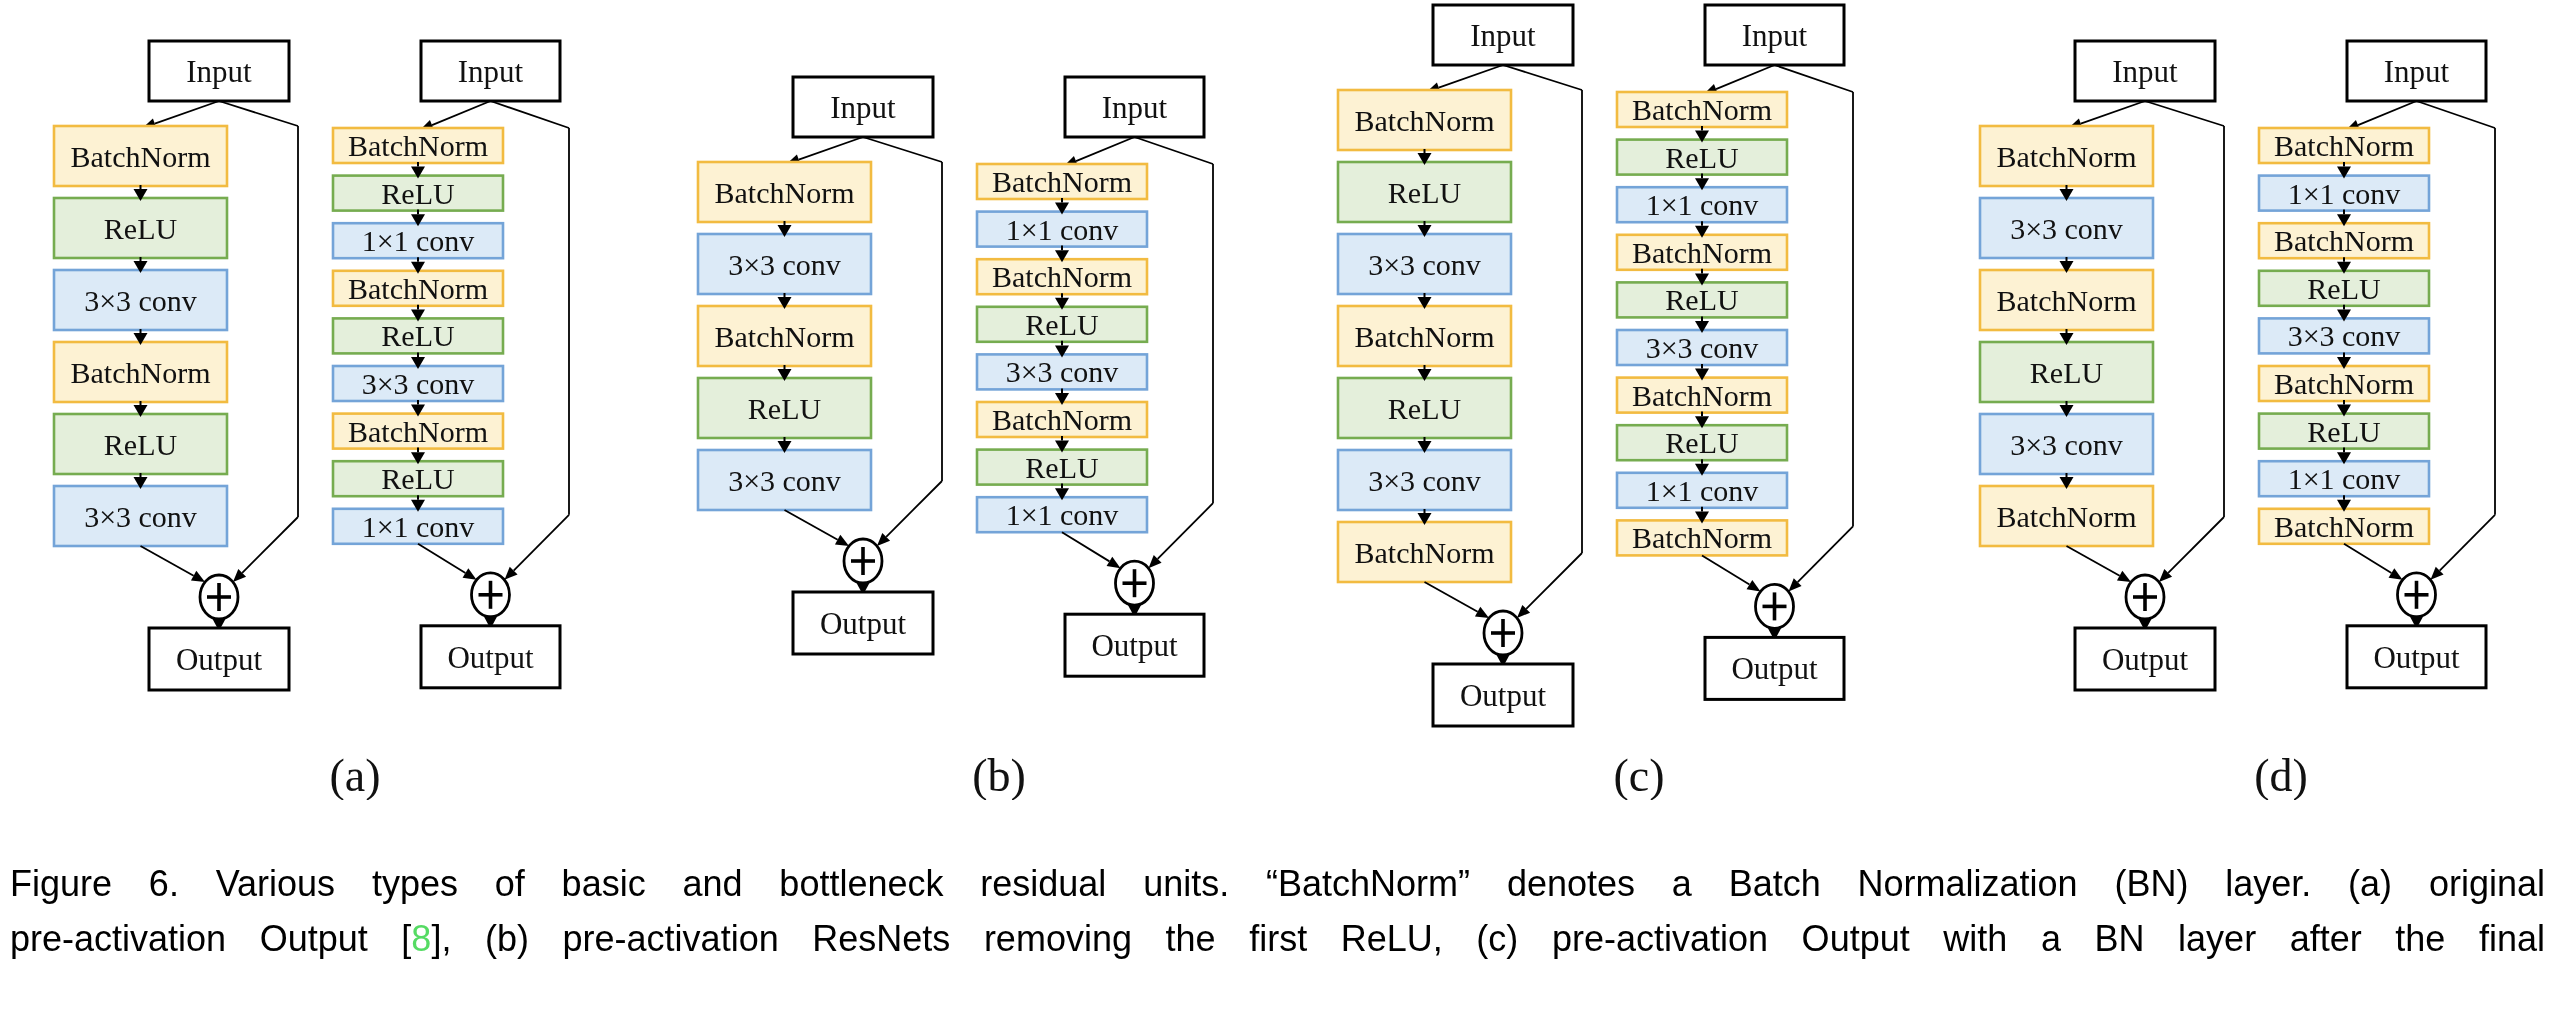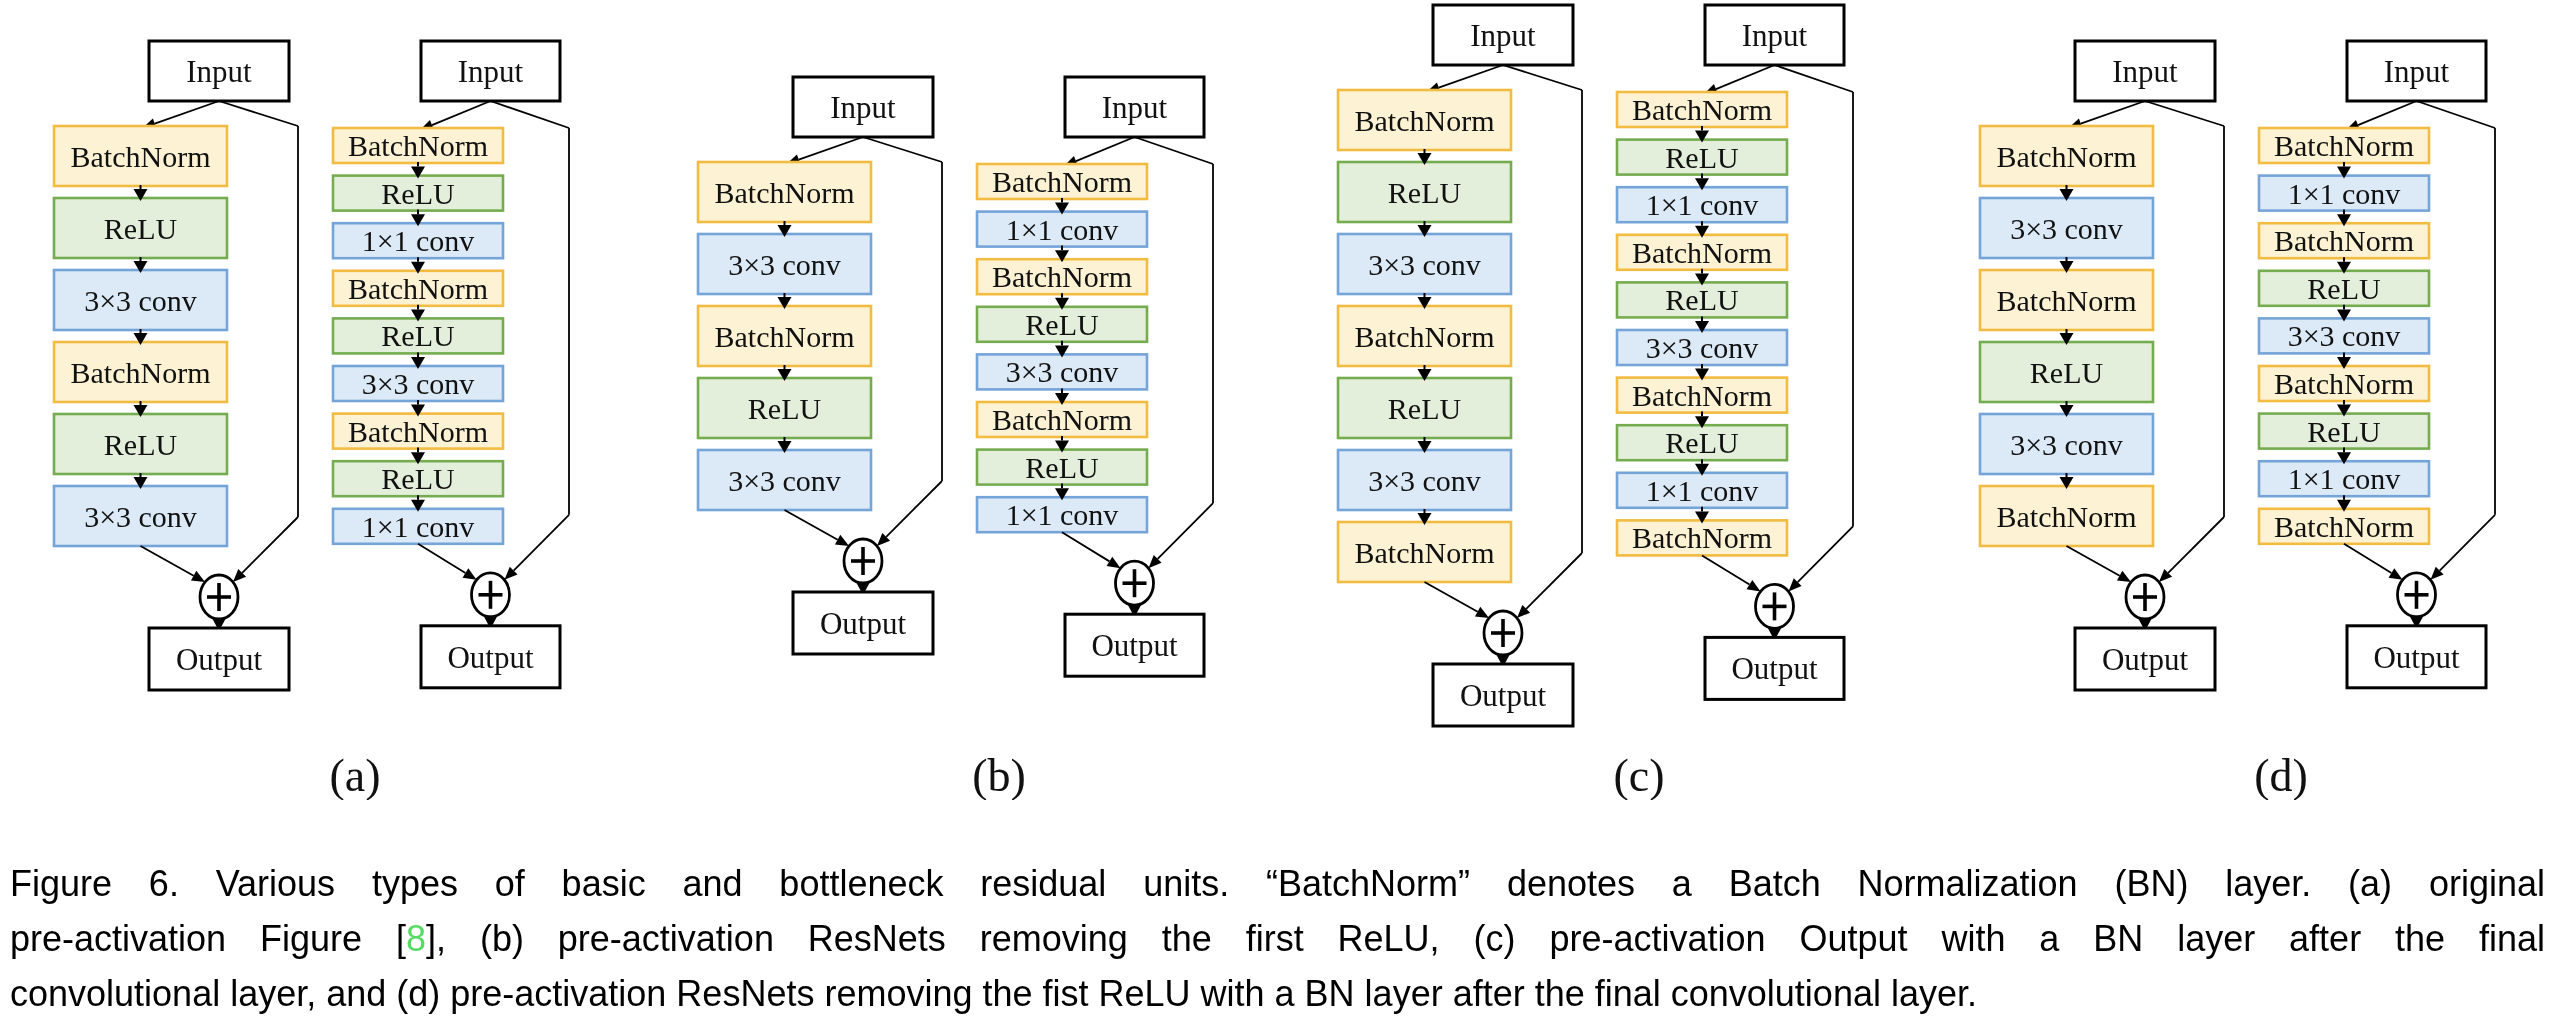--- a/index.html
+++ b/index.html
@@ -402,15 +402,14 @@
     <line x1="2404.5" y1="594.8" x2="2428.5" y2="594.8" stroke="#000000" stroke-width="3.6"></line>
     <line x1="2416.5" y1="580.8" x2="2416.5" y2="608.8" stroke="#000000" stroke-width="3.6"></line>
     <line x1="2416.5" y1="616.8" x2="2416.5" y2="615.8" stroke="#000000" stroke-width="1.8"></line>
     <polygon points="2416.5,628.8 2409.5,615.8 2423.5,615.8" fill="#000000" stroke="none"></polygon>
     <rect x="2347" y="625.8" width="139" height="62" fill="#FFFFFF" stroke="#000000" stroke-width="3"></rect>
     <text x="2416.5" y="667.8" font-size="31" text-anchor="middle" font-weight="normal">Output</text>
   </svg>
 
 <div class="caption">
   <div class="cap-line cap-just"><span>Figure 6. Various types of basic and bottleneck residual units.  “BatchNorm” denotes a Batch Normalization (BN) layer.  (a) original</span></div>
-  <div class="cap-line cap-just"><span>pre-activation Figure [</span><span style="color: rgb(85, 219, 99);">8</span><span>], (b) pre-activation ResNets removing the first ReLU, (c) pre-activation Output with a BN layer after the final</span></div>
-  <div class="cap-line"><span>convolutional layer, and (d) pre-activation ResNets removing the fist ReLU with a BN layer after the final convolutional layer.</span></div>
+  <div class="cap-line cap-just"><span>pre-activation Output [</span><span style="color: rgb(85, 219, 99);">8</span><span>], (b) pre-activation ResNets removing the first ReLU, (c) pre-activation Output with a BN layer after the final</span></div>
 </div>
 
 </body></html>

